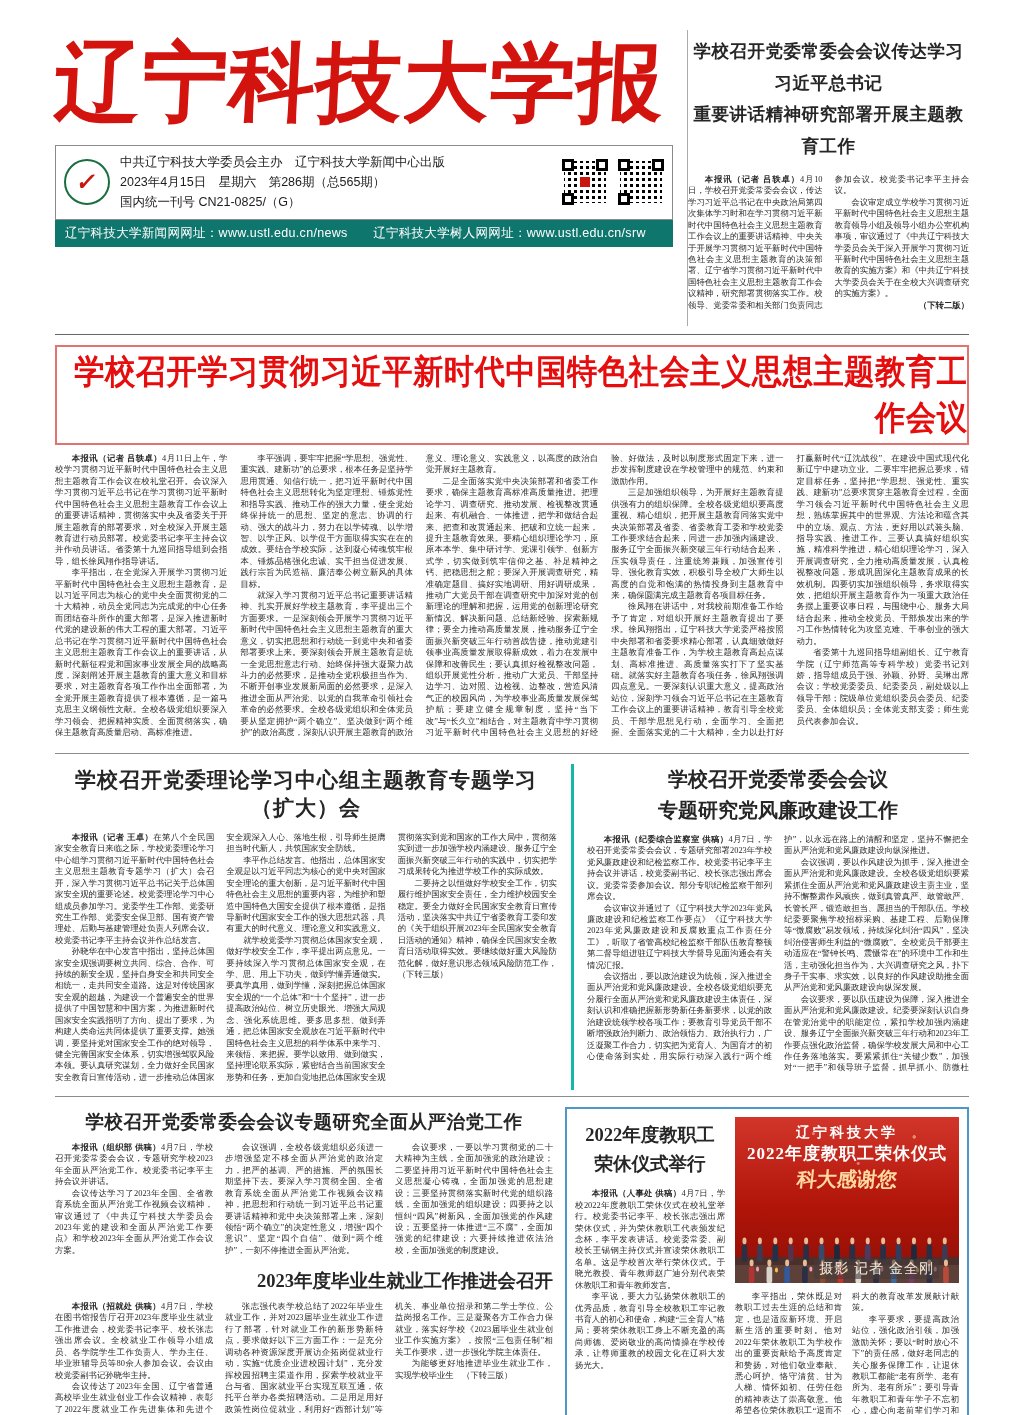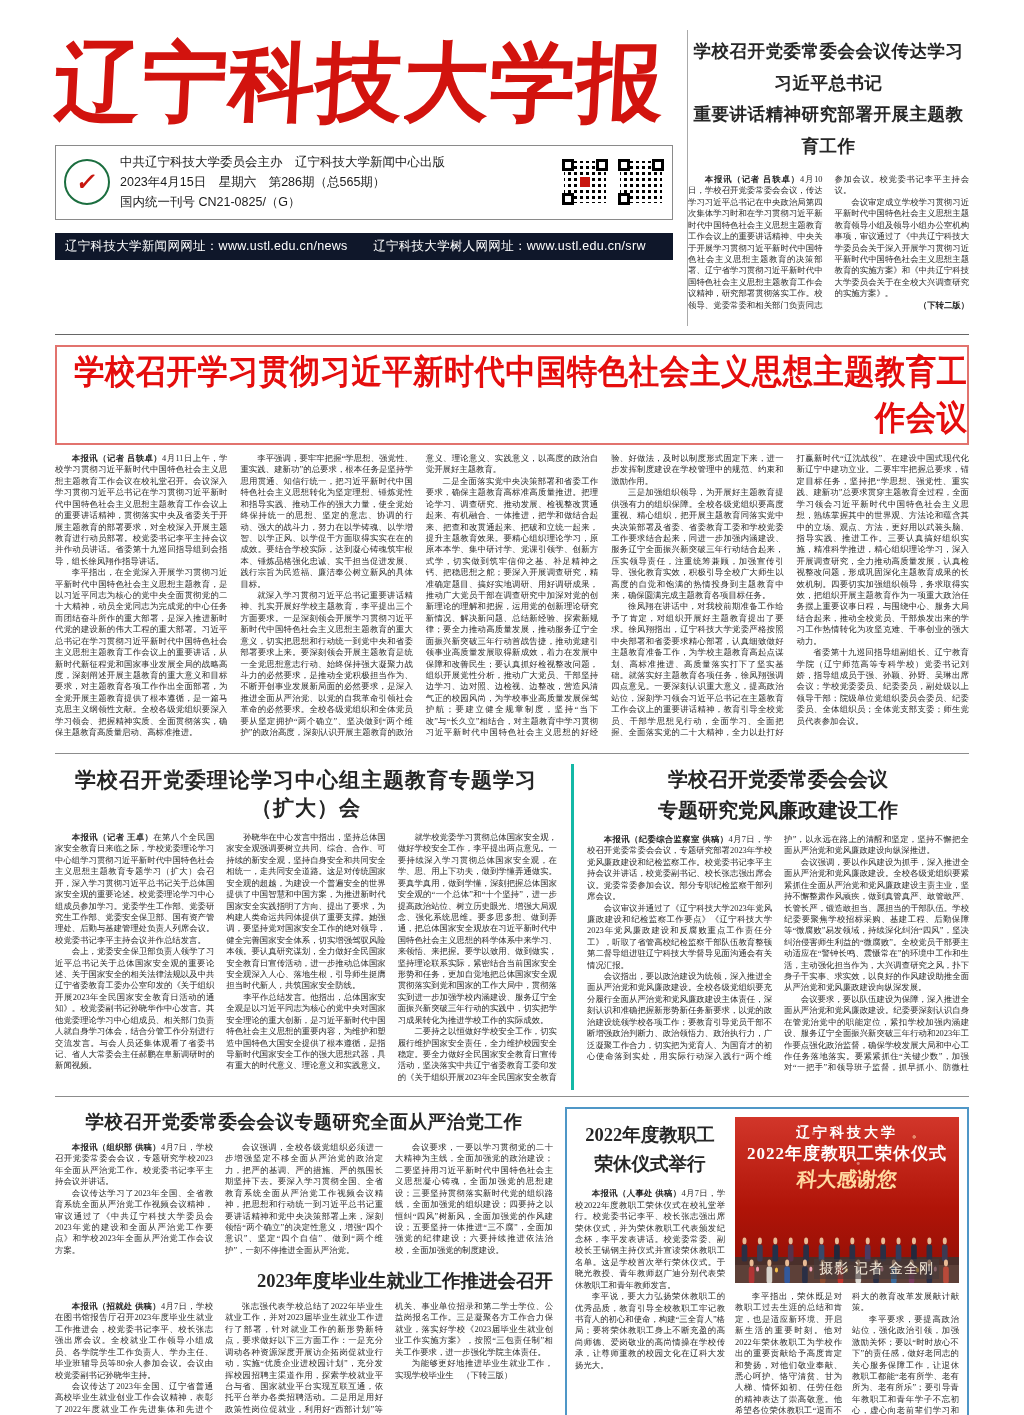--- a/index.html
+++ b/index.html
@@ -14,21 +14,21 @@
         display:flex;align-items:center;justify-content:center;flex:0 0 auto}
   .logo span{color:#c8170f;font-size:24px;font-weight:bold;transform:skewX(-10deg);line-height:1}
   .publines{flex:1;font-size:12.5px;font-family:"Liberation Sans",sans-serif;color:#1c1c1c}
   .publines p{margin:3px 0;text-indent:0}
   .qr{width:46px;height:46px;position:relative;flex:0 0 auto;
       background:repeating-linear-gradient(0deg,#000 0 3px,#fff 3px 6px),repeating-linear-gradient(90deg,#000 0 3px,#fff 3px 6px);
       background-blend-mode:lighten;outline:2px solid #fff;outline-offset:-2px}
   .qr i{position:absolute;width:12px;height:12px;border:3px solid #000;background:#fff;box-sizing:border-box}
   .qr .tl{top:0;left:0}.qr .tr{top:0;right:0}.qr .bl{bottom:0;left:0}
   .qr .qlogo{position:absolute;inset:17px;background:#c8170f;border:1px solid #fff}
-  .urlbar{margin-top:13px;background:#0f172a;color:#fff;font-size:12.5px;padding:5px 10px;
+  .urlbar{margin-top:0;background:#0f766e;color:#fff;font-size:12.5px;padding:5px 10px;
           font-family:"Liberation Sans",sans-serif;letter-spacing:.3px}
   .header-right{border-left:1px solid #aaa;padding-left:0}
   .ta-title{margin:6px 0 12px;text-align:center;font-size:17.5px;line-height:1.8;letter-spacing:.5px;font-weight:900}
   
   .body{font-size:8.4px;line-height:1.36;text-align:justify;overflow:hidden;column-fill:auto;color:#2a2a2a}
   .body p{margin:0;text-indent:2em}
   .lead{font-weight:bold}
   .jump{text-align:right;font-weight:bold}
   .cols2{column-count:2;column-gap:12px}
   .cols3{column-count:3;column-gap:12px}
@@ -134,21 +134,20 @@
     <p>省委第十九巡回指导组副组长、辽宁教育学院（辽宁师范高等专科学校）党委书记刘娇，指导组成员于强、孙颖、孙野、吴琳出席会议；学校党委委员、纪委委员，副处级以上领导干部；院级单位党组织委员会委员、纪委委员、全体组织员；全体党支部支委；师生党员代表参加会议。</p>
   </div>
 
   <div class="hr"></div>
 
   <div class="mid">
     <section class="mid-left">
       <h3>学校召开党委理论学习中心组主题教育专题学习（扩大）会</h3>
       <div class="body cols3">
         <p><span class="lead">本报讯（记者 王卓）</span><span>在第八个全民国家安全教育日来临之际，学校党委理论学习中心组学习贯彻习近平新时代中国特色社会主义思想主题教育专题学习（扩大）会召开，深入学习贯彻习近平总书记关于总体国家安全观的重要论述。校党委理论学习中心组成员参加学习。党委学生工作部、党委研究生工作部、党委安全保卫部、国有资产管理处、后勤与基建管理处负责人列席会议。校党委书记李平主持会议并作总结发言。</span></p>
-        <p>会上，党委安全保卫部负责人领学了习近平总书记关于总体国家安全观的重要论述、关于国家安全的相关法律法规以及中共辽宁省委教育工委办公室印发的《关于组织开展2023年全民国家安全教育日活动的通知》。校党委副书记孙晓华作中心发言。其他党委理论学习中心组成员、相关部门负责人就自身学习体会，结合分管工作分别进行交流发言。与会人员还集体观看了省委书记、省人大常委会主任郝鹏在阜新调研时的新闻视频。</p>
         <p>孙晓华在中心发言中指出，坚持总体国家安全观强调要树立共同、综合、合作、可持续的新安全观，坚持自身安全和共同安全相统一，走共同安全道路。这是对传统国家安全观的超越，为建设一个普遍安全的世界提供了中国智慧和中国方案，为推进新时代国家安全实践指明了方向、提出了要求，为构建人类命运共同体提供了重要支撑。她强调，要坚持党对国家安全工作的绝对领导，健全完善国家安全体系，切实增强驾驭风险本领。要认真研究谋划，全力做好全民国家安全教育日宣传活动，进一步推动总体国家安全观深入人心、落地生根，引导师生挺膺担当时代新人，共筑国家安全防线。</p>
         <p>李平作总结发言。他指出，总体国家安全观是以习近平同志为核心的党中央对国家安全理论的重大创新，是习近平新时代中国特色社会主义思想的重要内容，为维护和塑造中国特色大国安全提供了根本遵循，是指导新时代国家安全工作的强大思想武器，具有重大的时代意义、理论意义和实践意义。</p>
         <p>就学校党委学习贯彻总体国家安全观，做好学校安全工作，李平提出两点意见。一要持续深入学习贯彻总体国家安全观，在学、思、用上下功夫，做到学懂弄通做实。要真学真用，做到学懂，深刻把握总体国家安全观的“一个总体”和“十个坚持”，进一步提高政治站位、树立历史眼光、增强大局观念、强化系统思维。要多思多想、做到弄通，把总体国家安全观放在习近平新时代中国特色社会主义思想的科学体系中来学习、来领悟、来把握。要学以致用、做到做实，坚持理论联系实际，紧密结合当前国家安全形势和任务，更加自觉地把总体国家安全观贯彻落实到党和国家的工作大局中，贯彻落实到进一步加强学校内涵建设、服务辽宁全面振兴新突破三年行动的实践中，切实把学习成果转化为推进学校工作的实际成效。</p>
         <p>二要持之以恒做好学校安全工作，切实履行维护国家安全责任，全力维护校园安全稳定。要全力做好全民国家安全教育日宣传活动，坚决落实中共辽宁省委教育工委印发的《关于组织开展2023年全民国家安全教育日活动的通知》精神，确保全民国家安全教育日活动取得实效。要继续做好重大风险防范化解，做好意识形态领域风险防范工作，（下转三版）</p>
       </div>
     </section>
 
     <section class="mid-right">
       <h3>
         <span>学校召开党委常委会会议</span><br>

